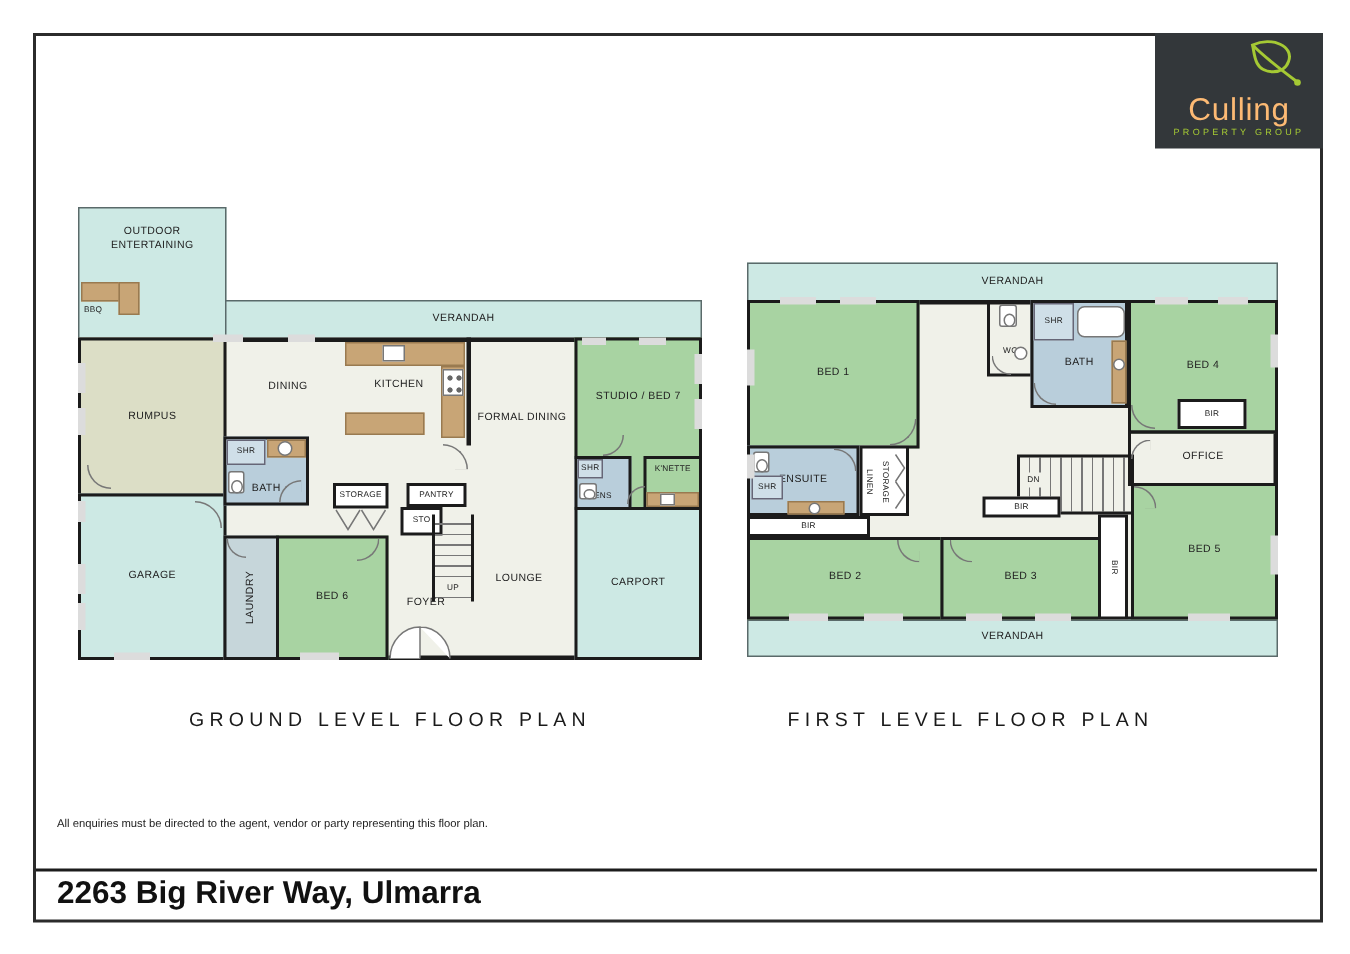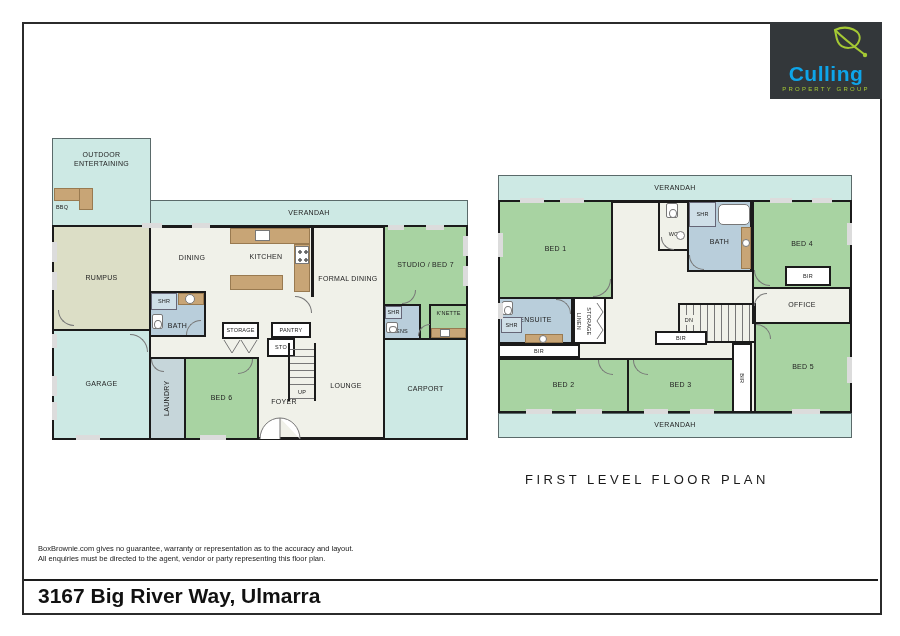--- a/index.html
+++ b/index.html
@@ -5,21 +5,21 @@
   html,body{margin:0;padding:0;background:#fff;}
   .page{position:relative;width:900px;height:636px;background:#fff;overflow:hidden;
         font-family:"Liberation Sans",sans-serif;color:#222;}
   .frame{position:absolute;left:22px;top:22px;width:856px;height:589px;border:2px solid #2b2b2b;}
 
   
   .logo{position:absolute;left:770px;top:22px;width:112px;height:77px;background:var(--logo_bg);
         display:flex;flex-direction:column;align-items:center;justify-content:flex-end;
         padding-bottom:7px;box-sizing:border-box;}
   .leaf{position:absolute;top:4px;left:58px;width:42px;height:32px;}
-  .logo-name{color:#0ea5e9;font-size:21px;font-weight:bold;line-height:20px;letter-spacing:.5px;}
+  .logo-name{color:#fdba74;font-size:21px;font-weight:normal;line-height:20px;letter-spacing:.5px;}
   .logo-tagline{color:var(--logo_green);font-size:6px;letter-spacing:2.2px;margin-top:2px;}
 
   
   .plan{position:absolute;}
   .gp{left:52px;top:138px;width:416px;height:302px;}
   .fp{left:498px;top:175px;width:354px;height:263px;}
   .room,.fix,.flabel,.wallseg,.win,.door,.svgfix{position:absolute;box-sizing:border-box;}
   .room{display:flex;align-items:center;justify-content:center;border:2px solid var(--wall);}
   .room.thin{border:1px solid #5a6a6a;}
   .room.nob{border:none;}
@@ -371,21 +371,21 @@
     <div class="win" style="left:78px;top:234px;width:26px;height:5px;"></div>
     <div class="win" style="left:146px;top:234px;width:24px;height:5px;"></div>
     <div class="win" style="left:192px;top:234px;width:24px;height:5px;"></div>
     <div class="win" style="left:294px;top:234px;width:28px;height:5px;"></div>
     <div class="win" style="left:0;top:58px;width:5px;height:24px;"></div>
     <div class="win" style="left:0;top:128px;width:5px;height:16px;"></div>
     <div class="win" style="left:349px;top:48px;width:5px;height:22px;"></div>
     <div class="win" style="left:349px;top:182px;width:5px;height:26px;"></div>
   </div>
 
+  <div class="plan-title t-ground">GROUND LEVEL FLOOR PLAN</div>
   <div class="plan-title t-first">FIRST LEVEL FLOOR PLAN</div>
 
   <div class="disclaimer">
-    <div>BoxBrownie.com gives no guarantee, warranty or representation as to the accuracy and layout.</div>
     <div>All enquiries must be directed to the agent, vendor or party representing this floor plan.</div>
   </div>
   <div class="divider"></div>
-  <div class="address">3167 Big River Way, Ulmarra</div>
+  <div class="address">2263 Big River Way, Ulmarra</div>
 </div>
 
 </body></html>

